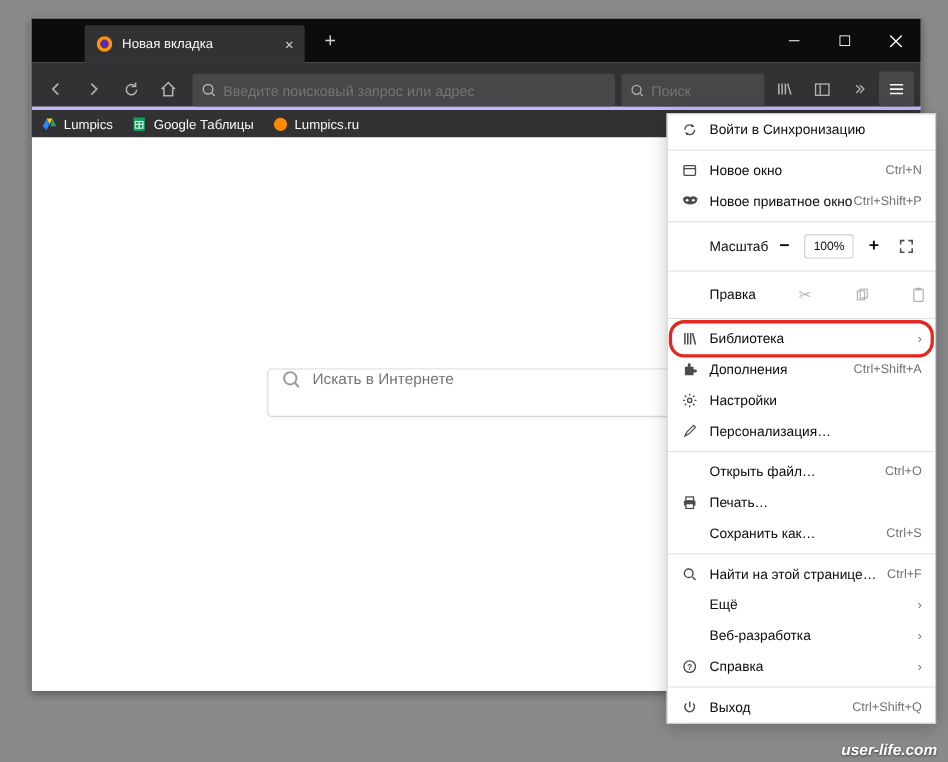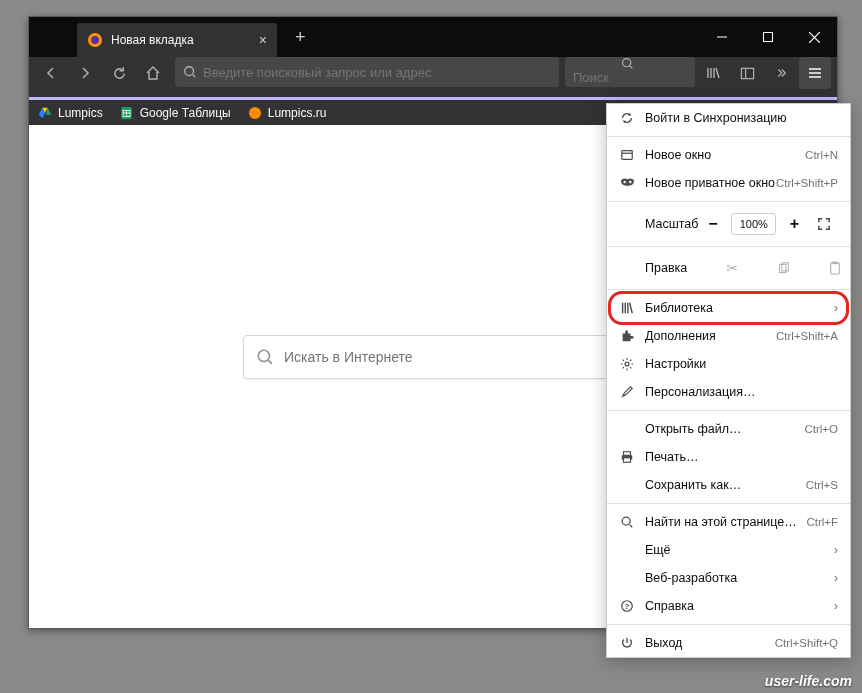--- a/index.html
+++ b/index.html
@@ -6,35 +6,35 @@
 body { background: #8a8a8a; width: 862px; height: 693px; overflow: hidden; position: relative; }
 .window { position: absolute; top: 16px; left: 28px; width: 810px; height: 613px; background: #fff; border: 1px solid #5a5a5a; box-shadow: 0 2px 8px rgba(0,0,0,.4); display: flex; flex-direction: column; }
 .titlebar { height: 40px; background: #0c0c0d; display: flex; align-items: center; }
 .tab { height: 34px; margin-top: 6px; margin-left: 48px; background: #323234; display: flex; align-items: center; padding: 0 10px; min-width: 200px; border-top-left-radius: 3px; border-top-right-radius: 3px; }
 .tab-icon { width: 16px; height: 16px; margin-right: 8px; }
 .tab-title { color: #f9f9fa; font-size: 12px; flex: 1; }
 .tab-close { color: #d0d0d0; font-size: 14px; cursor: pointer; }
 .newtab { color: #d0d0d0; font-size: 18px; margin-left: 18px; cursor: pointer; }
 .win-controls { margin-left: auto; display: flex; }
 .win-btn { width: 46px; height: 40px; display: flex; align-items: center; justify-content: center; color: #fff; cursor: pointer; }
-.toolbar { height: 40px; background: #323234; display: flex; align-items: flex-start; padding: 0 6px; gap: 2px; }
+.toolbar { height: 40px; background: #323234; display: flex; align-items: flex-end; padding: 0 6px; gap: 2px; }
 .tbtn { width: 32px; height: 32px; display: flex; align-items: center; justify-content: center; color: #b1b1b3; border-radius: 3px; cursor: pointer; }
 .urlbar { flex: 1; height: 30px; background: #474749; border-radius: 3px; display: flex; align-items: center; padding: 0 8px; margin: 0 4px; }
 .urlbar .icon { color: #b1b1b3; margin-right: 6px; }
 .urlbar input { background: transparent; border: none; outline: none; color: #b1b1b3; font-size: 13px; flex: 1; }
-.searchbar { width: 130px; height: 30px; background: #474749; border-radius: 3px; display: flex; align-items: center; padding: 0 8px; flex-direction: column; }
+.searchbar { width: 130px; height: 30px; background: #474749; border-radius: 3px; display: flex; align-items: center; padding: 0 8px; }
 .searchbar .icon { color: #b1b1b3; margin-right: 6px; }
 .searchbar input { background: transparent; border: none; outline: none; color: #b1b1b3; font-size: 13px; width: 100%; }
 .menu-btn { width: 32px; height: 32px; display: flex; align-items: center; justify-content: center; border-radius: 3px; background: #474749; cursor: pointer; }
 .menu-btn span { color: #f9f9fa; }
 .bookmarks { height: 28px; background: #323234; display: flex; align-items: center; padding: 0 8px; gap: 16px; border-top: 3px solid #c4b5fd; }
 .bookmark { display: flex; align-items: center; color: #f9f9fa; font-size: 12px; cursor: pointer; }
 .bookmark .bicon { width: 16px; height: 16px; margin-right: 5px; display: flex; align-items: center; justify-content: center; }
 .content { flex: 1; background: #fff; position: relative; }
-.search-box { position: absolute; top: 210px; left: 50%; transform: translateX(-50%); width: 380px; height: 44px; border: 1px solid #d7d7db; border-radius: 4px; display: flex; align-items: center; padding: 0 12px; box-shadow: 0 1px 2px rgba(0,0,0,.06); }
+.search-box { position: absolute; top: 210px; left: 50%; transform: translateX(-50%); width: 380px; height: 44px; border: 1px solid #d7d7db; border-radius: 4px; display: flex; align-items: flex-start; padding: 0 12px; box-shadow: 0 1px 2px rgba(0,0,0,.06); }
 .search-box .icon { color: #979797; margin-right: 10px; }
 .search-box input { border: none; outline: none; font-size: 14px; flex: 1; color: #333; }
 .dropdown { position: absolute; top: 103px; right: 11px; width: 245px; background: #fff; border: 1px solid #ccc; box-shadow: 0 4px 16px rgba(0,0,0,.25); font-size: 12.5px; color: #0c0c0d; }
 .ditem { display: flex; align-items: center; height: 28px; padding: 0 12px; cursor: pointer; position: relative; }
 .dicon { width: 16px; height: 16px; margin-right: 10px; display: flex; align-items: center; justify-content: center; color: #4a4a4f; }
 .dlabel { flex: 1; }
 .dshort { color: #737373; font-size: 11.5px; }
 .dsep { height: 1px; background: #e0e0e2; margin: 4px 0; }
 .dzoom { display: flex; align-items: center; height: 36px; padding: 0 12px; }
 .dzoom .dlabel { flex: 1; }

